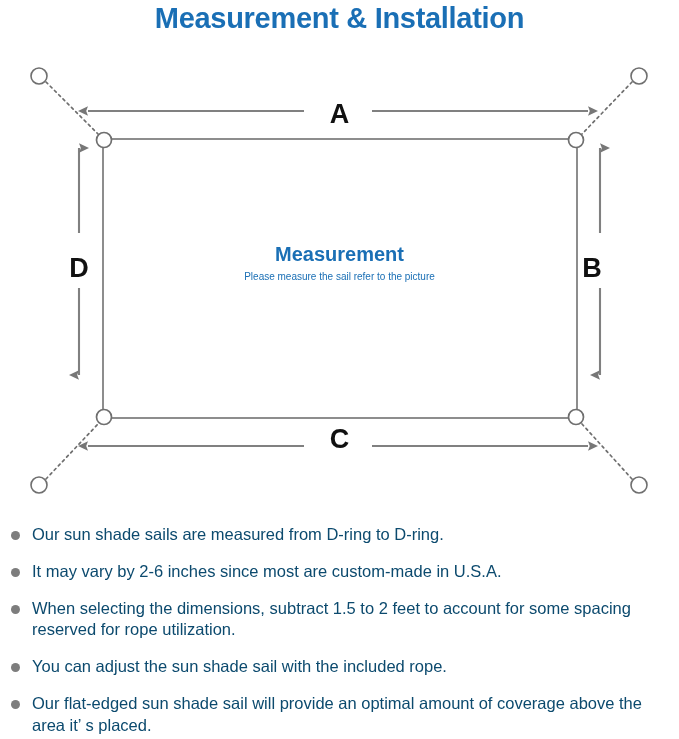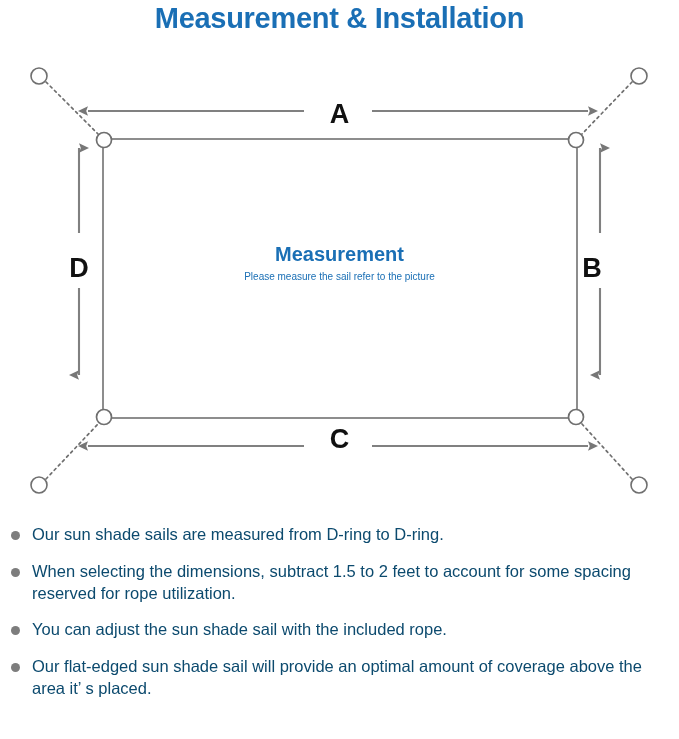--- a/index.html
+++ b/index.html
@@ -185,20 +185,24 @@
   <div class="dim-letter" id="dim-d">D</div>
 </div>
 
 <div id="notes">
   <div class="note-item">
     <span class="note-bullet"></span>
     <span>Our sun shade sails are measured from D-ring to D-ring.</span>
   </div>
   <div class="note-item">
     <span class="note-bullet"></span>
+    <span>It may vary by 2-6 inches since most are custom-made in U.S.A.</span>
+  </div>
+  <div class="note-item">
+    <span class="note-bullet"></span>
     <span>When selecting the dimensions, subtract 1.5 to 2 feet to account for some spacing reserved for rope utilization.</span>
   </div>
   <div class="note-item">
     <span class="note-bullet"></span>
     <span>You can adjust the sun shade sail with the included rope.</span>
   </div>
   <div class="note-item">
     <span class="note-bullet"></span>
     <span>Our flat-edged sun shade sail will provide an optimal amount of coverage above the area it’ s placed.</span>
   </div>

